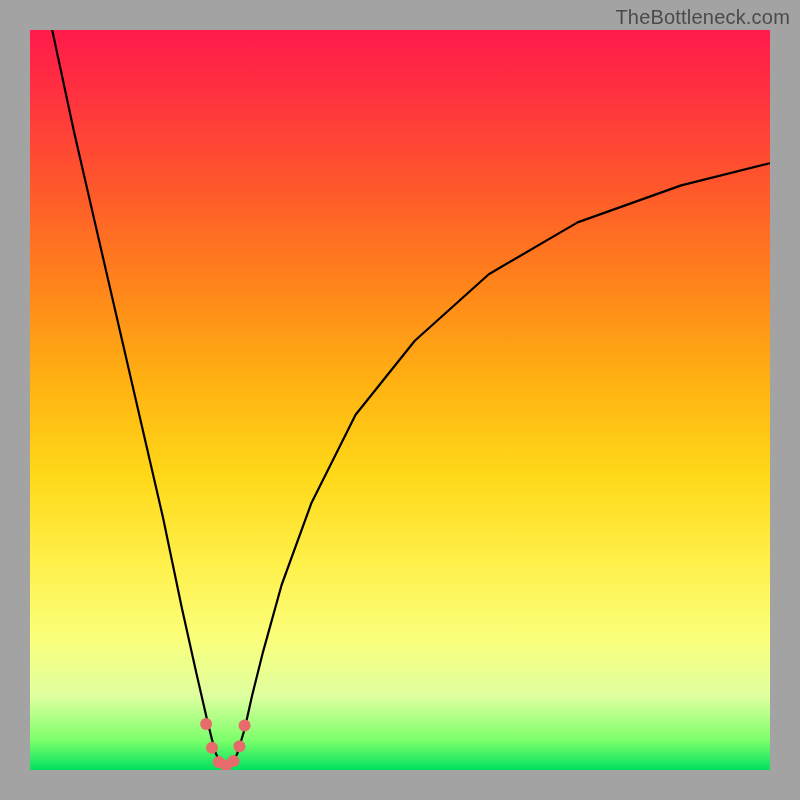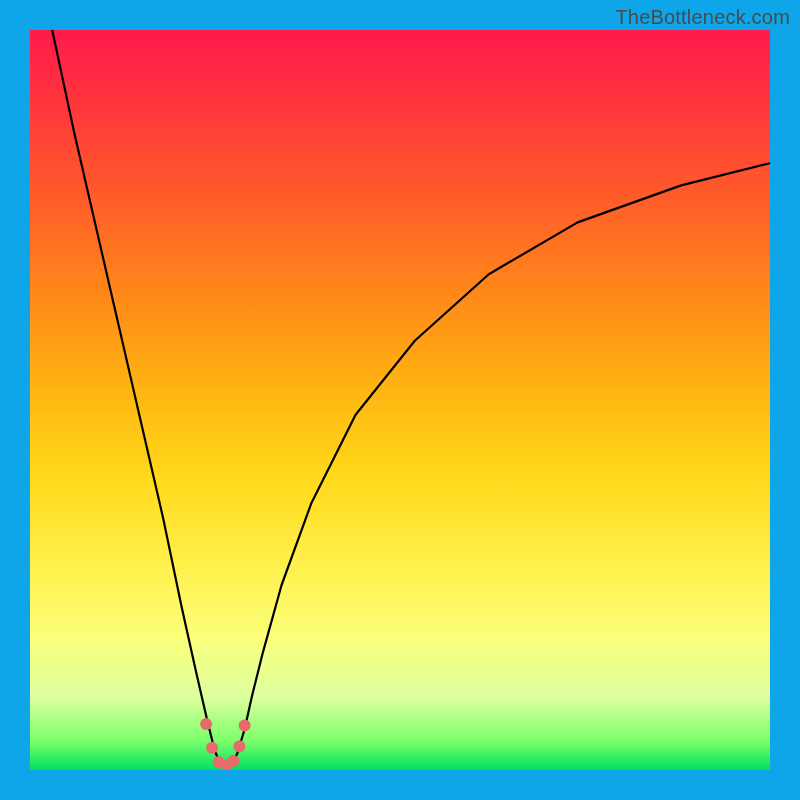--- a/index.html
+++ b/index.html
@@ -7,21 +7,21 @@
     padding: 0;
     width: 800px;
     height: 800px;
     overflow: hidden;
     background: #000;
     font-family: Arial, Helvetica, sans-serif;
   }
   .frame {
     position: absolute;
     inset: 0;
-    background: #0ea5e9;
+    background: #a3a3a3;
   }
   .plot-area {
     position: absolute;
     left: 30px;
     top: 30px;
     width: 740px;
     height: 740px;
     background: linear-gradient(
       to bottom,
       #ff1a4b 0%,

